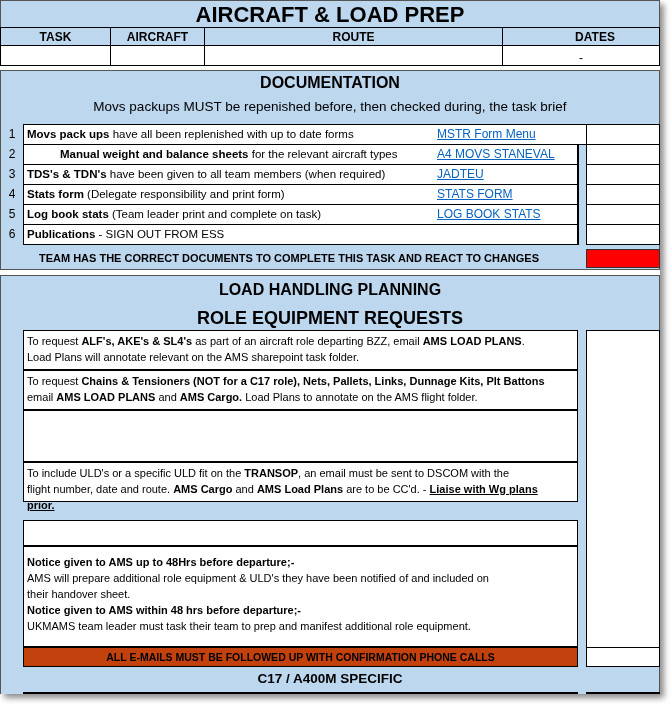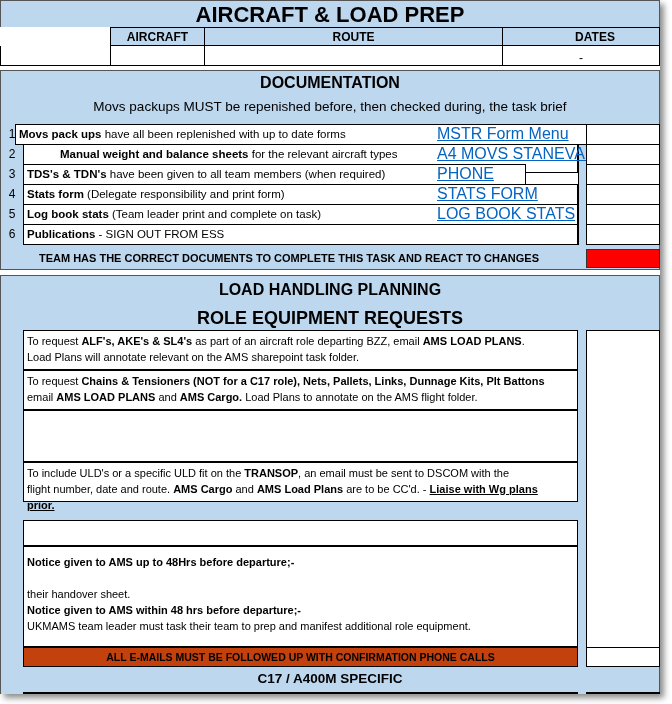--- a/index.html
+++ b/index.html
@@ -12,59 +12,60 @@
   .hdr-title { left:0; top:0; width:660px; height:27px; border:1px solid #555; border-bottom:none;
                text-align:center; font-size:22px; font-weight:bold; line-height:27px; }
   .col-head { top:27px; height:19px; font-size:12px; font-weight:bold; text-align:center; line-height:19px;
               border:1px solid #000; border-right:none; }
   .col-val { top:46px; height:20px; font-size:12px; text-align:center; line-height:20px; background:#fff;
              border:1px solid #000; border-right:none; border-top:none; }
   .section { left:0; width:660px; border:1px solid #555; }
   .sec-title { width:100%; text-align:center; font-weight:bold; font-size:16px; }
   .row-num { width:20px; text-align:center; font-size:12px; }
   .cell { background:#fff; border:1px solid #000; font-size:11.5px; line-height:19px; padding-left:3px; white-space:nowrap; overflow:hidden; }
-  .link { color:#0563c1; text-decoration:underline; font-size:16px; }
+  .link { color:#0563c1; text-decoration:underline; font-size:12px; }
   .side { background:#fff; border:1px solid #000; }
   .para { background:#fff; border:1px solid #000; font-size:11px; line-height:16px; padding:2px 3px; }
   b, .bold { font-weight:bold; }
   .uline { text-decoration:underline; font-weight:bold; }
 </style>
 </head>
 <body>
 
 <div class="sheet">
 
   <div class="abs blue hdr-title">AIRCRAFT &amp; LOAD PREP</div>
+  <div class="abs blue col-head" style="left:0;width:110px;">TASK</div>
   <div class="abs blue col-head" style="left:110px;width:94px;">AIRCRAFT</div>
   <div class="abs blue col-head" style="left:204px;width:298px;">ROUTE</div>
   <div class="abs blue col-head" style="left:502px;width:158px;border-right:1px solid #000;padding-left:28px;">DATES</div>
   <div class="abs col-val" style="left:0;width:110px;"></div>
   <div class="abs col-val" style="left:110px;width:94px;"></div>
   <div class="abs col-val" style="left:204px;width:298px;"></div>
   <div class="abs col-val" style="left:502px;width:158px;border-right:1px solid #000;line-height:24px;">-</div>
 
   <div class="abs blue section" style="top:70px;height:200px;">
     <div class="abs" style="top:28px;left:0;width:100%;text-align:center;font-size:13.5px;">Movs packups MUST be repenished before, then checked during, the task brief</div>
     <div class="abs sec-title" style="top:3px;left:0;">DOCUMENTATION</div>
 
     <div class="abs" style="left:23px;top:53px;width:555px;height:121px;background:#fff;border:1px solid #000;"></div>
   </div>
 
   <div id="doc-rows">
       <div class="abs row-num" style="left: 2px; top: 124px; height: 20px; line-height: 20px;">1</div>
-      <div class="abs cell" style="left: 15px; top: 124px; width: 617px; height: 21px;"><b>Movs pack ups</b><span> have all been replenished with up to date forms</span></div>
+      <div class="abs cell" style="left: 23px; top: 124px; width: 617px; height: 21px;"><b>Movs pack ups</b><span> have all been replenished with up to date forms</span></div>
       <span class="abs link" style="left: 437px; top: 124px; line-height: 20px;">MSTR Form Menu</span>
       <div class="abs side" style="left: 586px; top: 124px; width: 74px; height: 21px;"></div>
       <div class="abs row-num" style="left: 2px; top: 144px; height: 20px; line-height: 20px;">2</div>
       <div class="abs cell" style="left: 23px; top: 144px; width: 555px; height: 29px; padding-left: 36px;"><b>Manual weight and balance sheets</b><span> for the relevant aircraft types</span></div>
       <span class="abs link" style="left: 437px; top: 144px; line-height: 20px;">A4 MOVS STANEVAL</span>
       <div class="abs side" style="left: 586px; top: 144px; width: 74px; height: 21px;"></div>
       <div class="abs row-num" style="left: 2px; top: 164px; height: 20px; line-height: 20px;">3</div>
-      <div class="abs cell" style="left: 23px; top: 164px; width: 503px; height: 21px;"><b>TDS's &amp; TDN's</b><span> have been given to all team members (when required)</span></div>
-      <span class="abs link" style="left: 437px; top: 164px; line-height: 20px;">PHONE</span>
+      <div class="abs cell" style="left: 23px; top: 164px; width: 555px; height: 21px;"><b>TDS's &amp; TDN's</b><span> have been given to all team members (when required)</span></div>
+      <span class="abs link" style="left: 437px; top: 164px; line-height: 20px;">JADTEU</span>
       <div class="abs side" style="left: 586px; top: 164px; width: 74px; height: 21px;"></div>
       <div class="abs row-num" style="left: 2px; top: 184px; height: 20px; line-height: 20px;">4</div>
       <div class="abs cell" style="left: 23px; top: 184px; width: 555px; height: 21px;"><b>Stats form</b><span> (Delegate responsibility and print form)</span></div>
       <span class="abs link" style="left: 437px; top: 184px; line-height: 20px;">STATS FORM</span>
       <div class="abs side" style="left: 586px; top: 184px; width: 74px; height: 21px;"></div>
       <div class="abs row-num" style="left: 2px; top: 204px; height: 20px; line-height: 20px;">5</div>
       <div class="abs cell" style="left: 23px; top: 204px; width: 555px; height: 21px;"><b>Log book stats</b><span> (Team leader print and complete on task)</span></div>
       <span class="abs link" style="left: 437px; top: 204px; line-height: 20px;">LOG BOOK STATS</span>
       <div class="abs side" style="left: 586px; top: 204px; width: 74px; height: 21px;"></div>
       <div class="abs row-num" style="left: 2px; top: 224px; height: 20px; line-height: 20px;">6</div>
@@ -98,21 +99,21 @@
   <div class="abs para" style="left:23px;top:462px;width:555px;height:40px;">
     <span>To include ULD's or a specific ULD fit on the </span><b>TRANSOP</b><span>, an email must be sent to DSCOM with the</span><br>
     <span>flight number, date and route. </span><b>AMS Cargo</b><span> and </span><b>AMS Load Plans</b><span> are to be CC'd. - </span><span class="uline">Liaise with Wg plans</span><br>
     <span class="uline">prior.</span>
   </div>
 
   <div class="abs para" style="left:23px;top:520px;width:555px;height:26px;"></div>
 
   <div class="abs para" style="left:23px;top:546px;width:555px;height:101px;padding-top:7px;">
     <b>Notice given to AMS up to 48Hrs before departure;-</b><br>
-    <br>
+    <span>AMS will prepare additional role equipment &amp; ULD's they have been notified of and included on</span><br>
     <span>their handover sheet.</span><br>
     <b>Notice given to AMS within 48 hrs before departure;-</b><br>
     <span>UKMAMS team leader must task their team to prep and manifest additional role equipment.</span>
   </div>
 
   <div class="abs" style="left:23px;top:647px;width:555px;height:20px;background:#c2410c;border:1px solid #000;text-align:center;font-size:10.5px;font-weight:bold;line-height:18px;">ALL E-MAILS MUST BE FOLLOWED UP WITH CONFIRMATION PHONE CALLS</div>
 
   <div class="abs" style="left:0;top:667px;width:660px;text-align:center;font-weight:bold;font-size:13.5px;line-height:24px;">C17 / A400M SPECIFIC</div>
   <div class="abs" style="left:23px;top:692px;width:555px;height:2px;background:#000;"></div>
   <div class="abs" style="left:586px;top:692px;width:74px;height:2px;background:#000;"></div>

